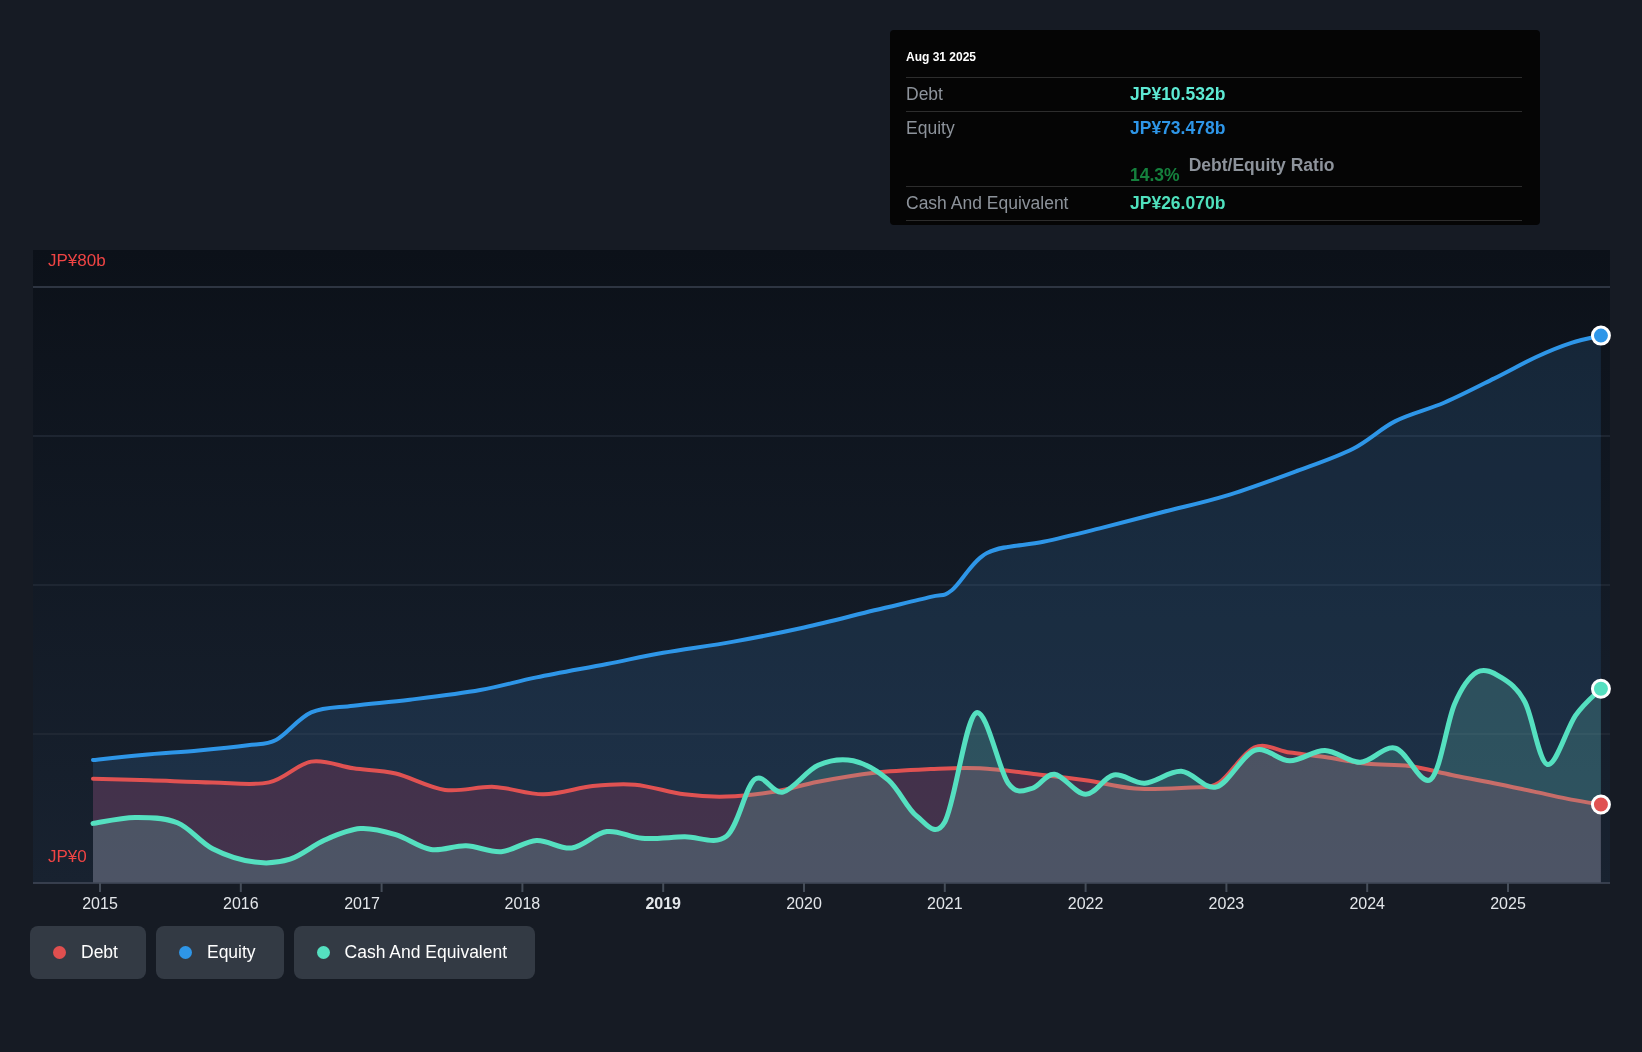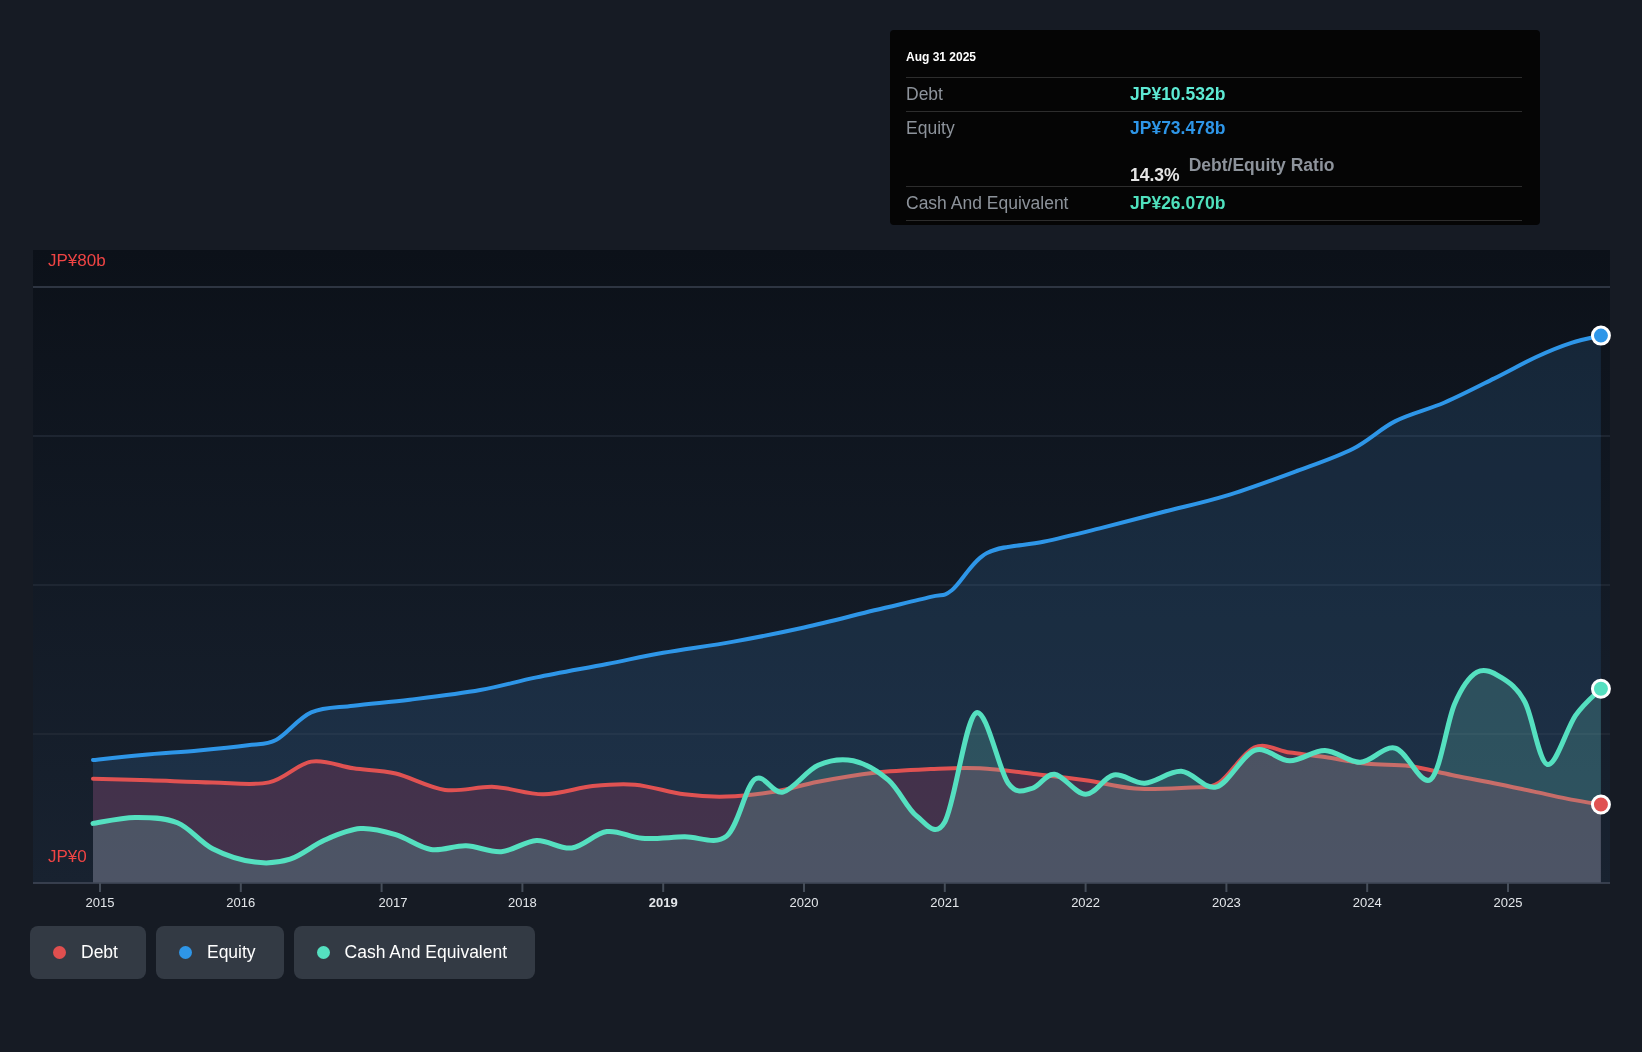--- a/index.html
+++ b/index.html
@@ -13,21 +13,21 @@
   .tt-title{font-size:12px;font-weight:bold;padding:12px 0 13px;border-bottom:1px solid #2d2d2d;color:#fff;}
   .tt-row{display:flex;align-items:center;min-height:33px;font-size:17.5px;border-bottom:1px solid #2d2d2d;}
   .tt-row.no-border{border-bottom:none;}
   .tt-label{color:#8d939b;flex:0 0 224px;}
   .tt-spacer{flex:0 0 224px;}
   .tt-value{font-weight:bold;}
   .ratio-suffix{color:#8d939b;font-weight:bold;margin-left:9px;}
 
   
   .ylab{position:absolute;left:48px;font-size:17px;color:#ef4444;z-index:3;}
-  .xlab{position:absolute;top:895px;transform:translateX(-50%);font-size:13px;color:#e3e6ea;z-index:3;}
+  .xlab{position:absolute;top:895px;transform:translateX(-50%);font-size:16px;color:#e3e6ea;z-index:3;}
 
   
   .legend{position:absolute;left:30px;top:926px;display:flex;gap:10px;z-index:4;}
   .chip{display:flex;align-items:center;gap:15px;height:53px;padding:0 28px 0 23px;
     background:#333a44;border-radius:8px;font-size:17.5px;color:#fff;cursor:pointer;}
   .dot{width:13px;height:13px;border-radius:50%;flex:0 0 13px;}
 </style>
 </head>
 <body>
 
@@ -69,21 +69,21 @@
       <circle cx="1600.9280000000117" cy="688.7785" r="8.5" fill="#55e0c0" stroke="#ffffff" stroke-width="3"></circle>
     </svg>
 
   <div id="ylabels">
       <div class="ylab" style="top: 251px;">JP¥80b</div>
       <div class="ylab" style="top: 847px;">JP¥0</div>
     </div>
   <div id="xlabels">
       <div class="xlab" style="left: 100px;">2015</div>
       <div class="xlab" style="left: 240.8px;">2016</div>
-      <div class="xlab" style="left: 393px;">2017</div>
+      <div class="xlab" style="left: 362px;">2017</div>
       <div class="xlab" style="left: 522.4px;">2018</div>
       <div class="xlab" style="left: 663.2px; font-weight: bold;">2019</div>
       <div class="xlab" style="left: 804px;">2020</div>
       <div class="xlab" style="left: 944.8px;">2021</div>
       <div class="xlab" style="left: 1085.6px;">2022</div>
       <div class="xlab" style="left: 1226.4px;">2023</div>
       <div class="xlab" style="left: 1367.2px;">2024</div>
       <div class="xlab" style="left: 1508px;">2025</div>
     </div>
 
@@ -92,21 +92,21 @@
     <div class="tt-row">
       <span class="tt-label">Debt</span>
       <span class="tt-value" style="color: #5eead4;">JP¥10.532b</span>
     </div>
     <div class="tt-row no-border">
       <span class="tt-label">Equity</span>
       <span class="tt-value" style="color: rgb(46, 150, 232);">JP¥73.478b</span>
     </div>
     <div class="tt-row">
       <span class="tt-spacer"></span>
-      <span class="tt-value" style="color: #e5e5e5; margin-top: 20px;">14.3%</span>
+      <span class="tt-value" style="color: #15803d; margin-top: 20px;">14.3%</span>
       <span class="ratio-suffix">Debt/Equity Ratio</span>
     </div>
     <div class="tt-row">
       <span class="tt-label">Cash And Equivalent</span>
       <span class="tt-value" style="color: rgb(79, 224, 189);">JP¥26.070b</span>
     </div>
   </div>
 
   <div class="legend">
     <div class="chip">

